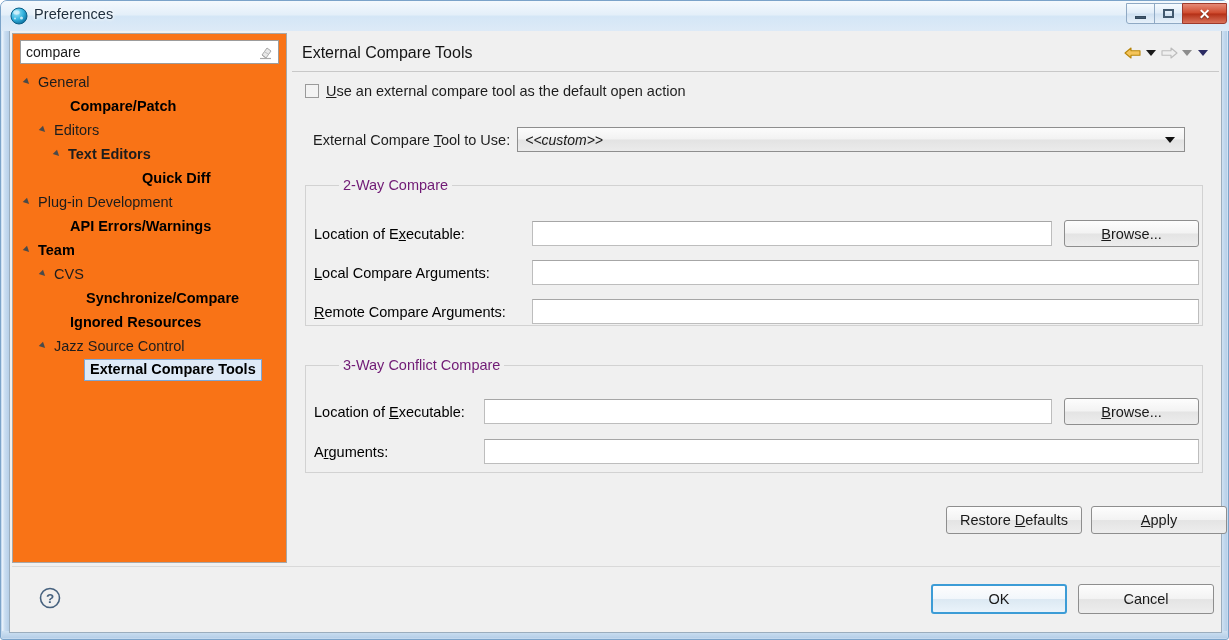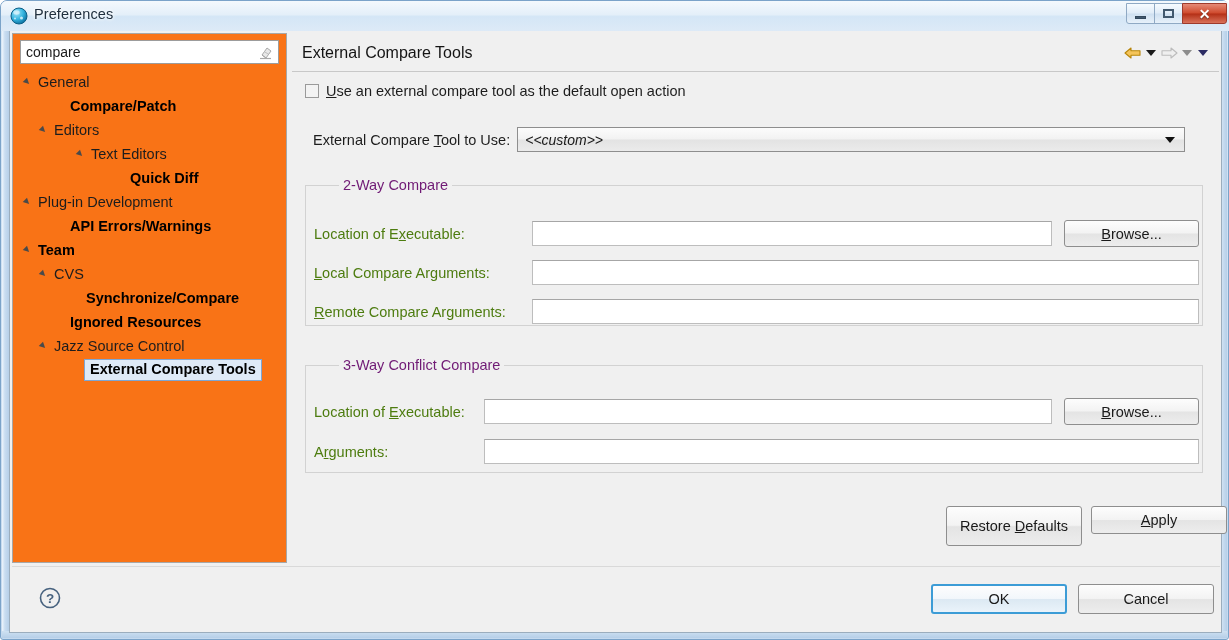--- a/index.html
+++ b/index.html
@@ -219,21 +219,21 @@
     background: transparent;
   }
   .group-legend {
     position: absolute; top: -9px; left: 9px;
     background: #f0f0f0;
     padding: 0 4px;
     font-size: 14.5px; color: #701a75; margin-left: 24px;
   }
   .field-row { position: absolute; display: flex; align-items: center; }
   .field-label {
-    font-size: 14.5px; color: #4d7c0f;
+    font-size: 14.5px; color: #000000;
     text-align: left;
   }
   .txt {
     height: 25px;
     background: #ffffff;
     border: 1px solid #bdbdbd;
     border-top-color: #a6a6a6;
   }
 
   
@@ -326,25 +326,25 @@
             <span class="tree-label">General</span>
           </div>
           <div class="tree-row bold" style="padding-left: 42px;">
             <span class="tree-arrow none"></span>
             <span class="tree-label">Compare/Patch</span>
           </div>
           <div class="tree-row" style="padding-left: 26px;">
             <span class="tree-arrow expanded"></span>
             <span class="tree-label">Editors</span>
           </div>
-          <div class="tree-row" style="padding-left: 63px;">
+          <div class="tree-row" style="padding-left: 40px; font-weight: bold;">
             <span class="tree-arrow expanded"></span>
             <span class="tree-label">Text Editors</span>
           </div>
-          <div class="tree-row bold" style="padding-left: 102px;">
+          <div class="tree-row bold" style="padding-left: 102px; margin-left: 12px;">
             <span class="tree-arrow none"></span>
             <span class="tree-label">Quick Diff</span>
           </div>
           <div class="tree-row" style="padding-left: 10px;">
             <span class="tree-arrow expanded"></span>
             <span class="tree-label">Plug-in Development</span>
           </div>
           <div class="tree-row bold" style="padding-left: 42px;">
             <span class="tree-arrow none"></span>
             <span class="tree-label">API Errors/Warnings</span>
@@ -448,21 +448,21 @@
             <span id="th-browse"><u>B</u>rowse...</span>
           </span>
         </div>
 
         <div class="field-row" style="left:8px; top:73px;">
           <span class="field-label" id="th-f1" style="width: 170px; text-align: left;">A<u>r</u>guments:</span>
           <input class="txt" type="text" style="width: 715px;" value="">
         </div>
       </div>
 
-      <span class="btn" style="position:absolute; left:655px; top:473px; width:136px; height:40px;">
+      <span class="btn" style="position:absolute; left:655px; top:473px; width:136px; height:28px;">
         <span id="btn-restore">Restore <u>D</u>efaults</span>
       </span>
       <span class="btn" style="position:absolute; left:800px; top:473px; width:136px; height:28px;">
         <span id="btn-apply"><u>A</u>pply</span>
       </span>
     </div>
 
     <div class="bottom-bar">
       <span class="help-icon">
         <svg width="24" height="24" viewBox="0 0 24 24">

